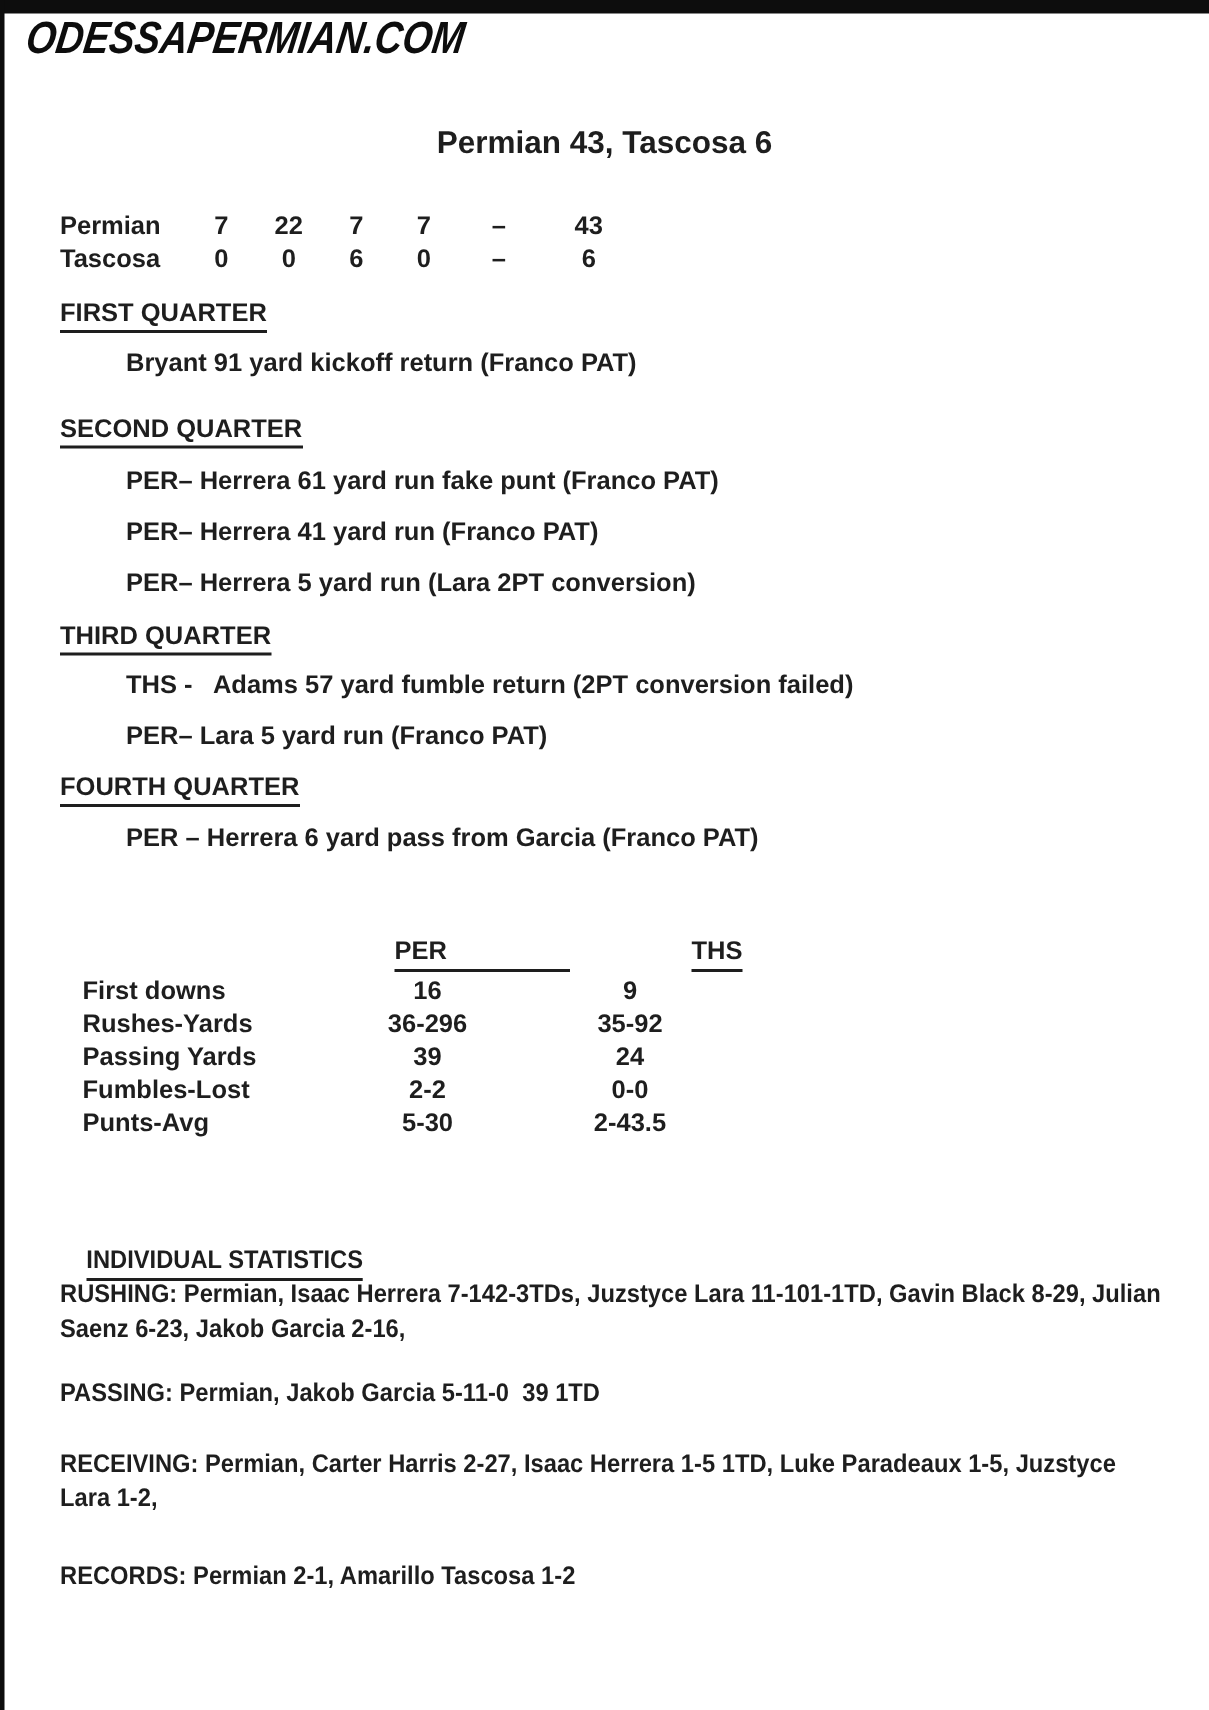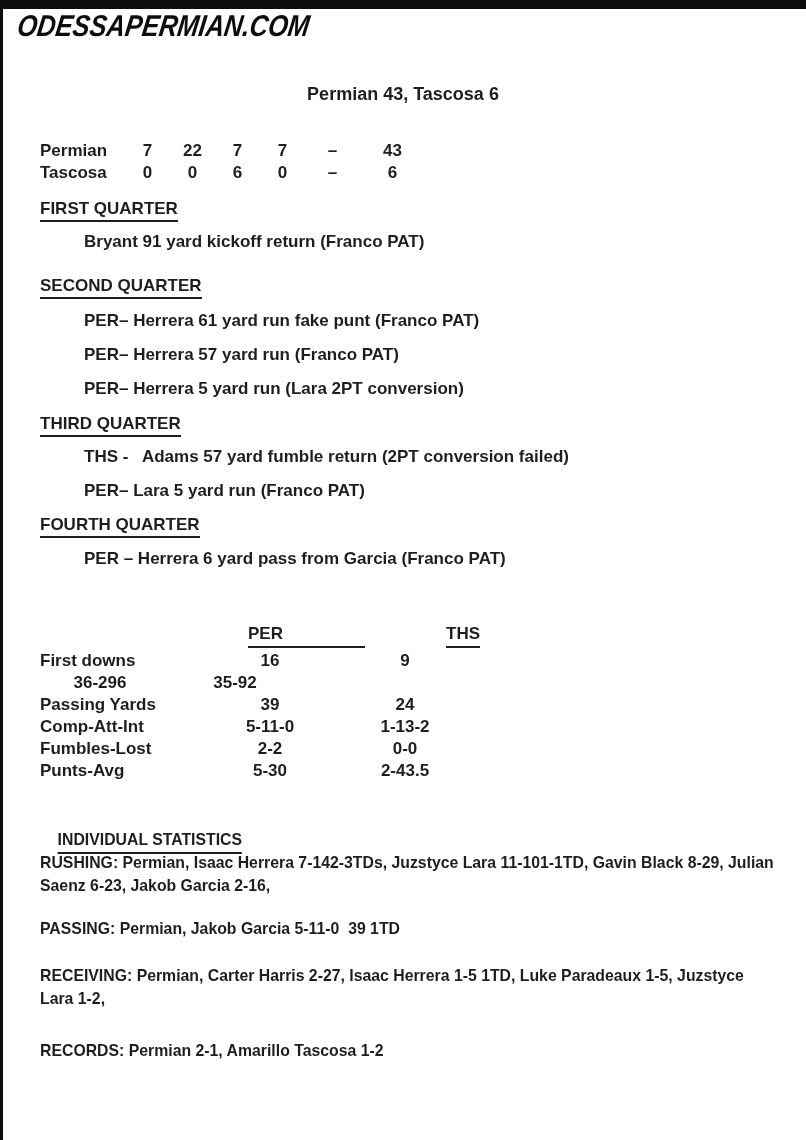--- a/index.html
+++ b/index.html
@@ -21,36 +21,36 @@
     font-style:italic;
     letter-spacing:0px;
     transform:skewX(-8deg) scaleX(0.85);
     transform-origin:0 0;
     white-space:nowrap;
     color:#0d0d0d;
   }
   #game-title{
     left:0;top:84px;width:806px;
     text-align:center;
-    font-size:18px;
+    font-size:21px;
   }
   
   #linescore{left:40px;top:140px;font-size:17px;line-height:22px;}
   .ls-row{display:flex;}
   .ls-team{width:85px;text-align:left;}
   .ls-q{width:45px;text-align:center;}
   .ls-dash{width:55px;text-align:center;}
   .ls-total{width:65px;text-align:center;}
   
   .heading{left:40px;font-size:17px;white-space:nowrap;}
   .heading .u{display:inline-block;border-bottom:2px solid currentColor;padding-bottom:1px;}
   .play{left:40px;font-size:17px;white-space:pre;margin-left:44px;}
   
   #team-stats{left:40px;top:623px;font-size:17px;line-height:22px;}
-  .ts-row{display:flex;}
+  .ts-row{display:flex;margin-left:15px;}
   .ts-label{width:170px;text-align:left;}
   .ts-per{width:120px;text-align:center;}
   .ts-ths{width:150px;text-align:center;}
   .ts-head-per{width:120px;text-align:left;padding-left:38px;white-space:nowrap;overflow:visible;}
   .ts-head-per .u-long{display:inline-block;width:117px;border-bottom:2px solid currentColor;padding-bottom:1px;}
   .ts-head-ths{width:112px;text-align:right;}
   .ts-head-ths .u{display:inline-block;border-bottom:2px solid currentColor;padding-bottom:1px;}
   .ts-row.header{margin-bottom:2px;}
   
   .condensed{
@@ -98,21 +98,21 @@
 
   <div class="abs heading" style="top:199px">
     <span class="u">FIRST QUARTER</span>
   </div>
   <div class="abs play" style="top:232px">Bryant 91 yard kickoff return (Franco PAT)</div>
 
   <div class="abs heading" style="top:276px">
     <span class="u">SECOND QUARTER</span>
   </div>
   <div class="abs play" style="top:311px">PER– Herrera 61 yard run fake punt (Franco PAT)</div>
-  <div class="abs play" style="top:345px">PER– Herrera 57 yard run (Franco PAT)</div>
+  <div class="abs play" style="top:345px">PER– Herrera 41 yard run (Franco PAT)</div>
   <div class="abs play" style="top:379px">PER– Herrera 5 yard run (Lara 2PT conversion)</div>
 
   <div class="abs heading" style="top:414px">
     <span class="u">THIRD QUARTER</span>
   </div>
   <div class="abs play" style="top:447px">THS -   Adams 57 yard fumble return (2PT conversion failed)</div>
   <div class="abs play" style="top:481px">PER– Lara 5 yard run (Franco PAT)</div>
 
   <div class="abs heading" style="top:515px">
     <span class="u">FOURTH QUARTER</span>
@@ -124,32 +124,28 @@
       <span class="ts-label"></span>
       <span class="ts-head-per"><span class="u-long">PER</span></span>
       <span class="ts-head-ths"><span class="u">THS</span></span>
     </div>
     <div class="ts-row">
       <span class="ts-label">First downs</span>
       <span class="ts-per">16</span>
       <span class="ts-ths">9</span>
     </div>
     <div class="ts-row">
+      <span class="ts-label">Rushes-Yards</span>
       <span class="ts-per">36-296</span>
       <span class="ts-ths">35-92</span>
     </div>
     <div class="ts-row">
       <span class="ts-label">Passing Yards</span>
       <span class="ts-per">39</span>
       <span class="ts-ths">24</span>
-    </div>
-    <div class="ts-row">
-      <span class="ts-label">Comp-Att-Int</span>
-      <span class="ts-per">5-11-0</span>
-      <span class="ts-ths">1-13-2</span>
     </div>
     <div class="ts-row">
       <span class="ts-label">Fumbles-Lost</span>
       <span class="ts-per">2-2</span>
       <span class="ts-ths">0-0</span>
     </div>
     <div class="ts-row">
       <span class="ts-label">Punts-Avg</span>
       <span class="ts-per">5-30</span>
       <span class="ts-ths">2-43.5</span>

